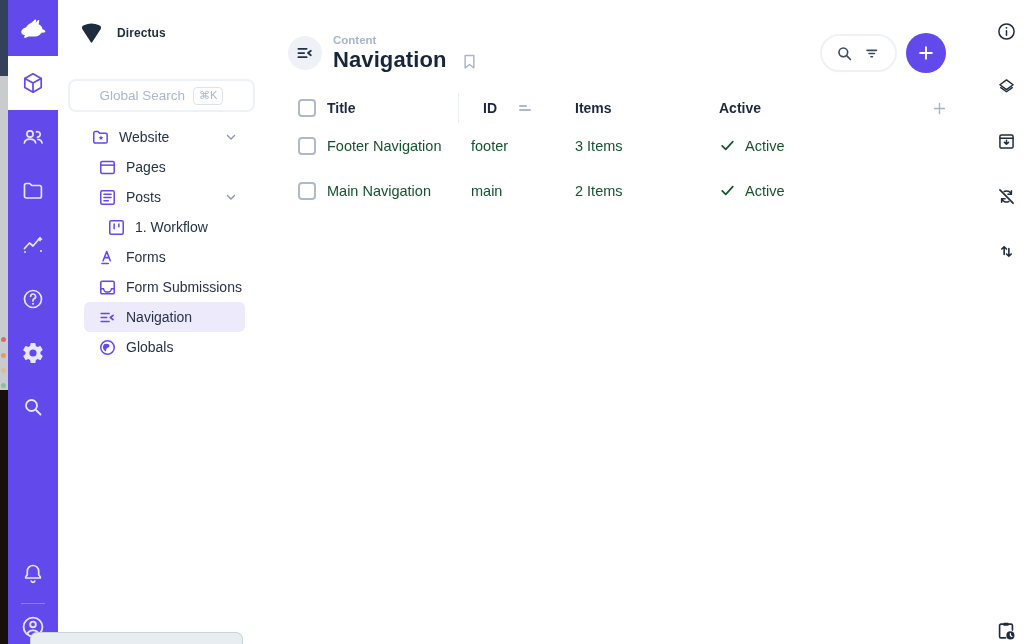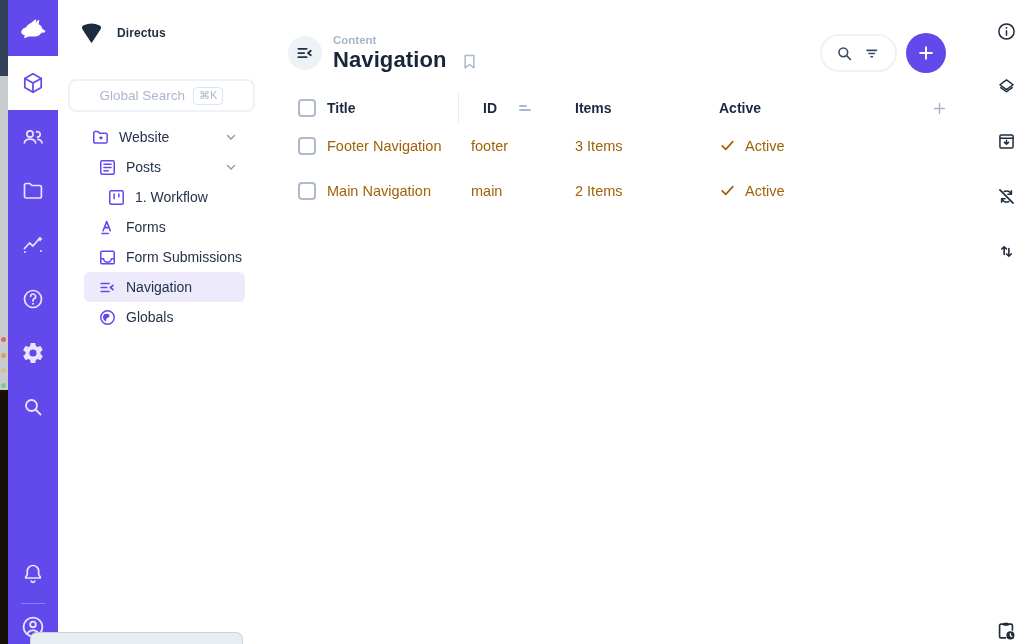--- a/index.html
+++ b/index.html
@@ -65,21 +65,21 @@
   .table { margin-top:20px; }
   .t-grid { display:grid; grid-template-columns:29px 131px 117px 144px 200px 40px; align-items:center; padding:0 25px 0 33px; }
   .t-head { height:30px; }
   .t-head .col-label { font-size:14px; font-weight:700; color:#1b2940; display:flex; align-items:center; gap:7px; }
   .col-id-head { border-left:1px solid #e9eef4; padding-left:24px; align-self:stretch; display:flex; align-items:center; }
   .sort-ic { display:inline-flex; flex-direction:column; gap:2px; }
   .sort-ic i { display:block; height:2px; background:#aab9cd; border-radius:1px; }
   .sort-ic i:nth-child(1){ width:8px; }
   .sort-ic i:nth-child(2){ width:12px; }
   .t-row { height:45px; cursor:pointer; }
-  .t-row .cell { font-size:14.5px; color:#a16207; }
+  .t-row .cell { font-size:14.5px; color:#14532d; }
   .cell-id { padding-left:13px; }
   .checkbox { width:18px; height:18px; border:2px solid #aeb9c9; border-radius:4px; background:#fff; cursor:pointer; }
   .cell-active { display:flex; align-items:center; gap:9px; color:var(--active-purple,#7b52f3); font-size:14.5px; }
   .add-col { color:#a8b4c4; cursor:pointer; display:flex; justify-content:center; }
 
   
   .right-bar { width:44px; flex-shrink:0; display:flex; flex-direction:column; align-items:center; padding-top:20px; color:#1f2c3e; }
   .rb-btn { width:22px; height:22px; margin-bottom:33px; cursor:pointer; display:flex; align-items:center; justify-content:center; }
   .rb-spacer { flex:1; }
   .rb-bottom { margin-bottom:2px; }
@@ -219,20 +219,29 @@
           </svg>
         </span>
         <span>Website</span>
         <span class="tree-chevron">
           <svg width="14" height="14" viewBox="0 0 24 24" fill="none" stroke="currentColor" stroke-width="2.4" stroke-linecap="round" stroke-linejoin="round">
               <path d="m6 9.5 6 6 6-6"></path>
             </svg>
         </span>
       </div>
 
+      <div class="tree-item ind1">
+        <span class="t-icon">
+          <svg width="19" height="19" viewBox="0 0 24 24" fill="none" stroke="currentColor" stroke-width="1.9" stroke-linejoin="round">
+            <rect x="3.5" y="4.5" width="17" height="15" rx="1.8"></rect>
+              <path d="M3.5 9h17"></path>
+          </svg>
+        </span>
+        <span>Pages</span>
+      </div>
 
       <div class="tree-item ind1">
         <span class="t-icon">
           <svg width="19" height="19" viewBox="0 0 24 24" fill="none" stroke="currentColor" stroke-width="1.9" stroke-linecap="round" stroke-linejoin="round">
             <rect x="3.5" y="3.5" width="17" height="17" rx="1.8"></rect>
               <path d="M7.5 8h9M7.5 12h9M7.5 16h5.5"></path>
           </svg>
         </span>
         <span>Posts</span>
         <span class="tree-chevron">

